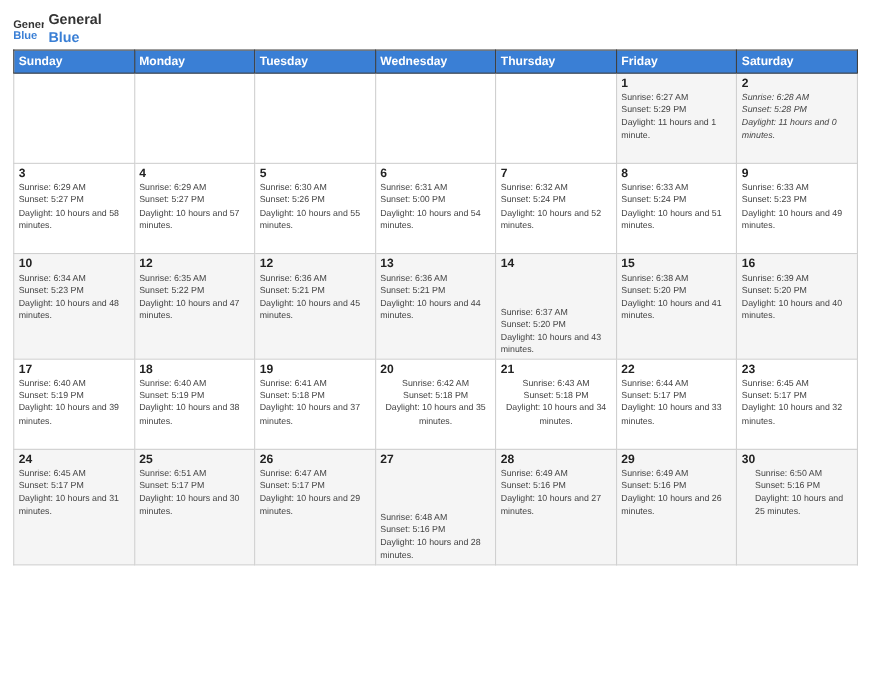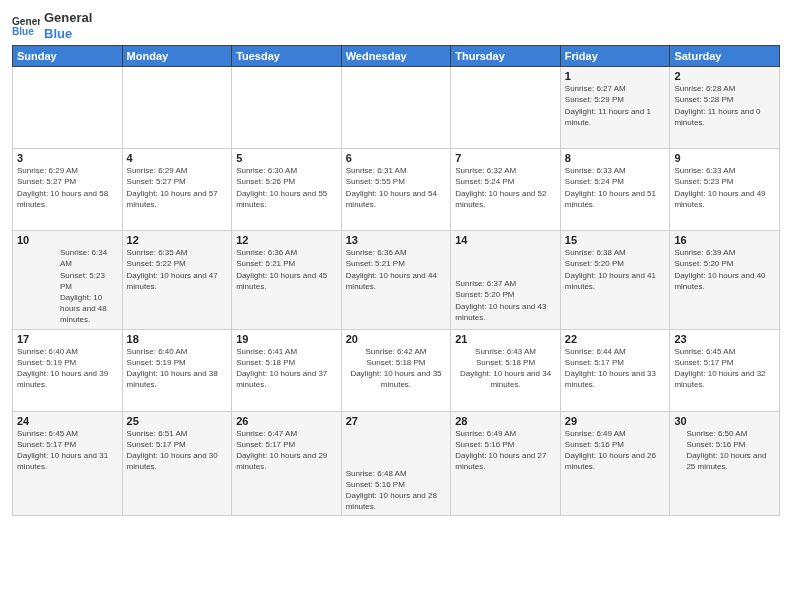--- a/index.html
+++ b/index.html
@@ -133,21 +133,21 @@
           <td class="empty-cell"></td>
           <td class="empty-cell"></td>
           <td class="gray-bg">
             <span class="day-num">1</span>
             <div class="day-info" style="white-space: pre-line;">Sunrise: 6:27 AM
 Sunset: 5:29 PM
 Daylight: 11 hours and 1 minute.</div>
           </td>
           <td class="gray-bg">
             <span class="day-num">2</span>
-            <div class="day-info" style="white-space: pre-line;">Sunrise: 6:28 AM
+            <div class="day-info" style="white-space: pre-line; font-style: italic;">Sunrise: 6:28 AM
 Sunset: 5:28 PM
 Daylight: 11 hours and 0 minutes.</div>
           </td>
         </tr>
         <tr>
           <td>
             <span class="day-num">3</span>
             <div class="day-info" style="white-space: pre-line;">Sunrise: 6:29 AM
 Sunset: 5:27 PM
 Daylight: 10 hours and 58 minutes.</div>
@@ -160,21 +160,21 @@
           </td>
           <td>
             <span class="day-num">5</span>
             <div class="day-info" style="white-space: pre-line;">Sunrise: 6:30 AM
 Sunset: 5:26 PM
 Daylight: 10 hours and 55 minutes.</div>
           </td>
           <td>
             <span class="day-num">6</span>
             <div class="day-info" style="white-space: pre-line;">Sunrise: 6:31 AM
-Sunset: 5:55 PM
+Sunset: 5:00 PM
 Daylight: 10 hours and 54 minutes.</div>
           </td>
           <td>
             <span class="day-num">7</span>
             <div class="day-info" style="white-space: pre-line;">Sunrise: 6:32 AM
 Sunset: 5:24 PM
 Daylight: 10 hours and 52 minutes.</div>
           </td>
           <td>
             <span class="day-num">8</span>
@@ -185,21 +185,21 @@
           <td>
             <span class="day-num">9</span>
             <div class="day-info" style="white-space: pre-line;">Sunrise: 6:33 AM
 Sunset: 5:23 PM
 Daylight: 10 hours and 49 minutes.</div>
           </td>
         </tr>
         <tr>
           <td class="gray-bg">
             <span class="day-num">10</span>
-            <div class="day-info" style="white-space: pre-line; margin-left: 43px;">Sunrise: 6:34 AM
+            <div class="day-info" style="white-space: pre-line;">Sunrise: 6:34 AM
 Sunset: 5:23 PM
 Daylight: 10 hours and 48 minutes.</div>
           </td>
           <td class="gray-bg">
             <span class="day-num">12</span>
             <div class="day-info" style="white-space: pre-line;">Sunrise: 6:35 AM
 Sunset: 5:22 PM
 Daylight: 10 hours and 47 minutes.</div>
           </td>
           <td class="gray-bg">

